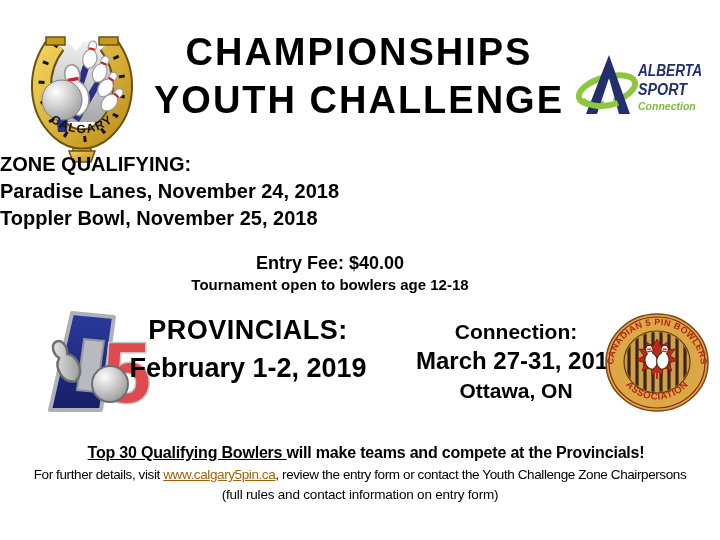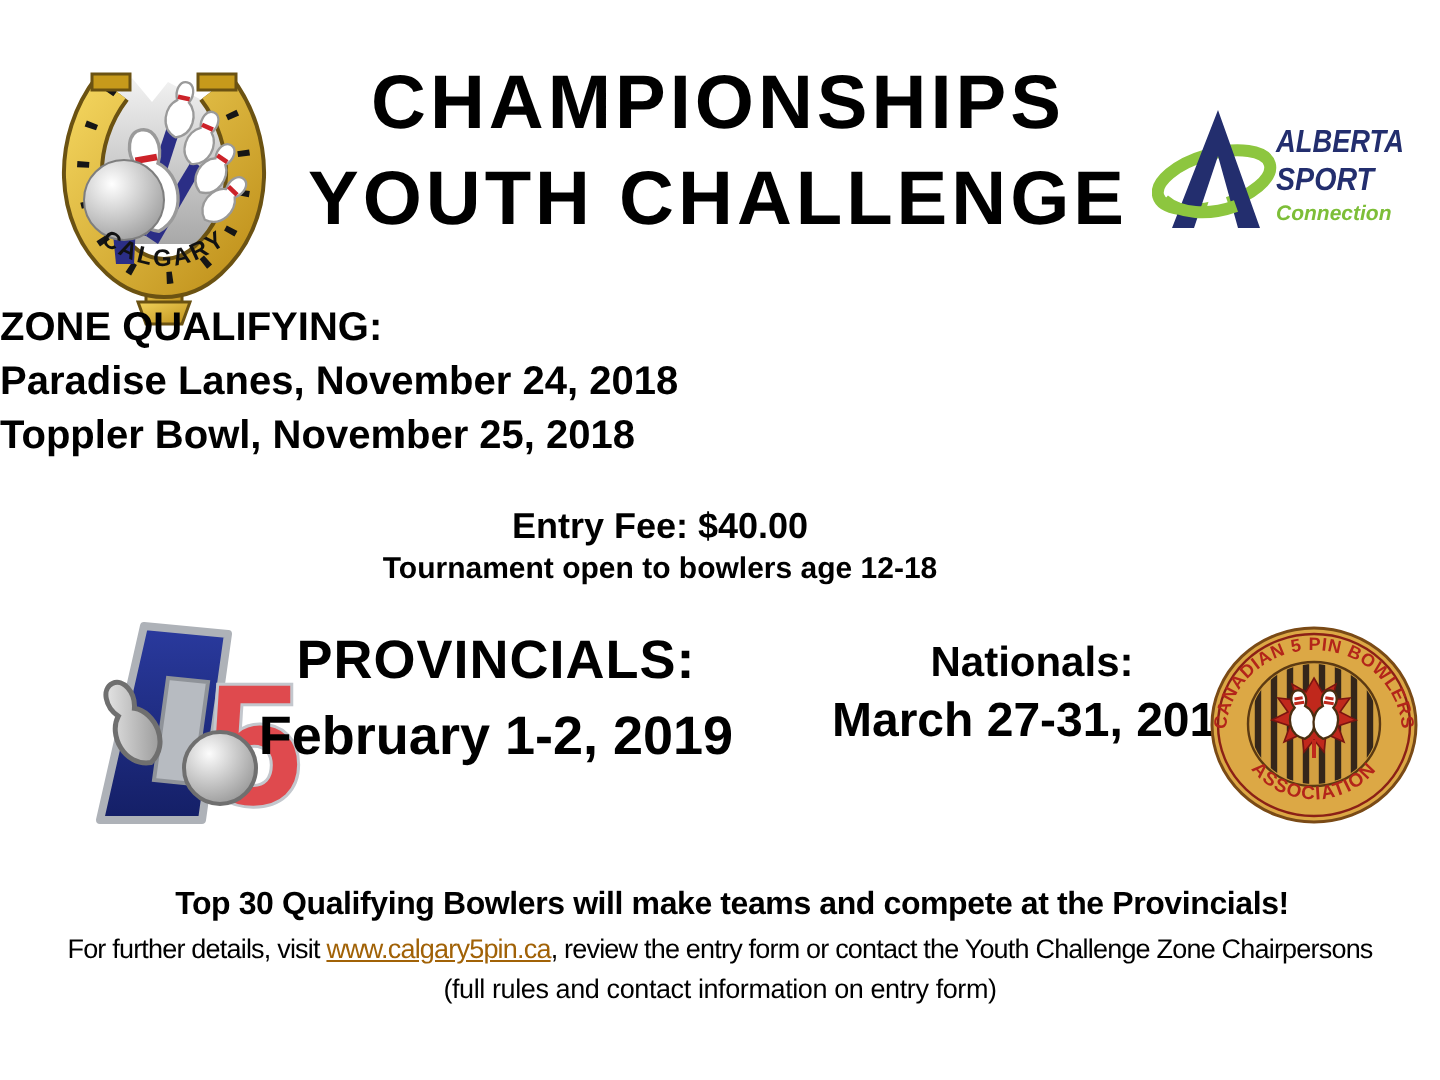--- a/index.html
+++ b/index.html
@@ -25,21 +25,21 @@
   
   .nationals{left:416px;top:318px;width:200px;text-align:center;font-weight:bold;white-space:nowrap;}
   .nat-heading{font-size:21px;line-height:28px;}
   .nat-line{font-size:24px;line-height:30px;}
   .nat-loc{font-size:21px;line-height:30px;}
   
   .footer{left:0;top:441px;width:720px;text-align:center;}
   .footer-line1{font-size:16px;font-weight:bold;line-height:24px;white-space:nowrap;letter-spacing:-.2px;}
   .footer-line2{font-size:13.5px;line-height:20px;white-space:nowrap;letter-spacing:-.4px;}
   .footer-line3{font-size:13.5px;line-height:20px;letter-spacing:-.2px;}
-  .u{margin-left:12px;}
+  .u{text-decoration:underline;margin-left:12px;}
   .link{color:#a16207;text-decoration:underline;cursor:pointer;}
   
   .calgary-logo{left:26px;top:24px;}
   .alberta-logo{left:576px;top:50px;}
   .badge45-logo{left:28px;top:306px;}
   .c5pba-logo{left:605px;top:313px;}
 </style>
 </head>
 <body>
 
@@ -165,22 +165,23 @@
     </g>
     <circle cx="82" cy="78" r="18" fill="url(#ballGrad2)" stroke="#6f6f6f" stroke-width="2"></circle>
   </svg>
 
   <div class="abs provincials">
     <div class="prov-heading">PROVINCIALS:</div>
     <div class="prov-line">February 1-2, 2019</div>
   </div>
 
   <div class="abs nationals">
-    <div class="nat-heading">Nationals:</div>
+    <div class="nat-heading">Connection:</div>
     <div class="nat-line">March 27-31, 2019</div>
+    <div class="nat-loc">Ottawa, ON</div>
   </div>
 
   <svg class="abs c5pba-logo" width="104" height="99" viewBox="0 0 104 99">
     <defs>
       <clipPath id="cpClip">
           <ellipse cx="52" cy="49" rx="32" ry="30"></ellipse>
         </clipPath>
       <path id="cpbaPin" d="M0,-13 C3,-13 4.2,-9 2.3,-5.8 C6.6,-2.5 6.6,6 0,8.3 C-6.6,6 -6.6,-2.5 -2.3,-5.8 C-4.2,-9 -3,-13 0,-13 Z"></path>
     </defs>
     <ellipse cx="52" cy="49.5" rx="51" ry="48.5" fill="#DCA845" stroke="#7a4a16" stroke-width="1.5"></ellipse>

